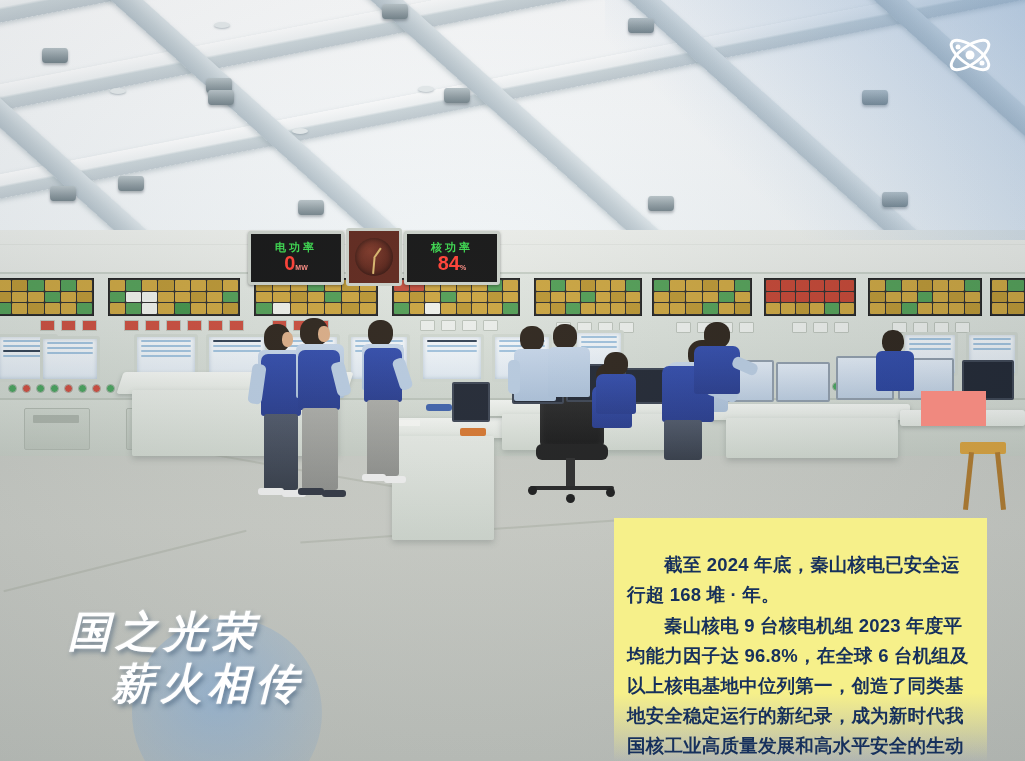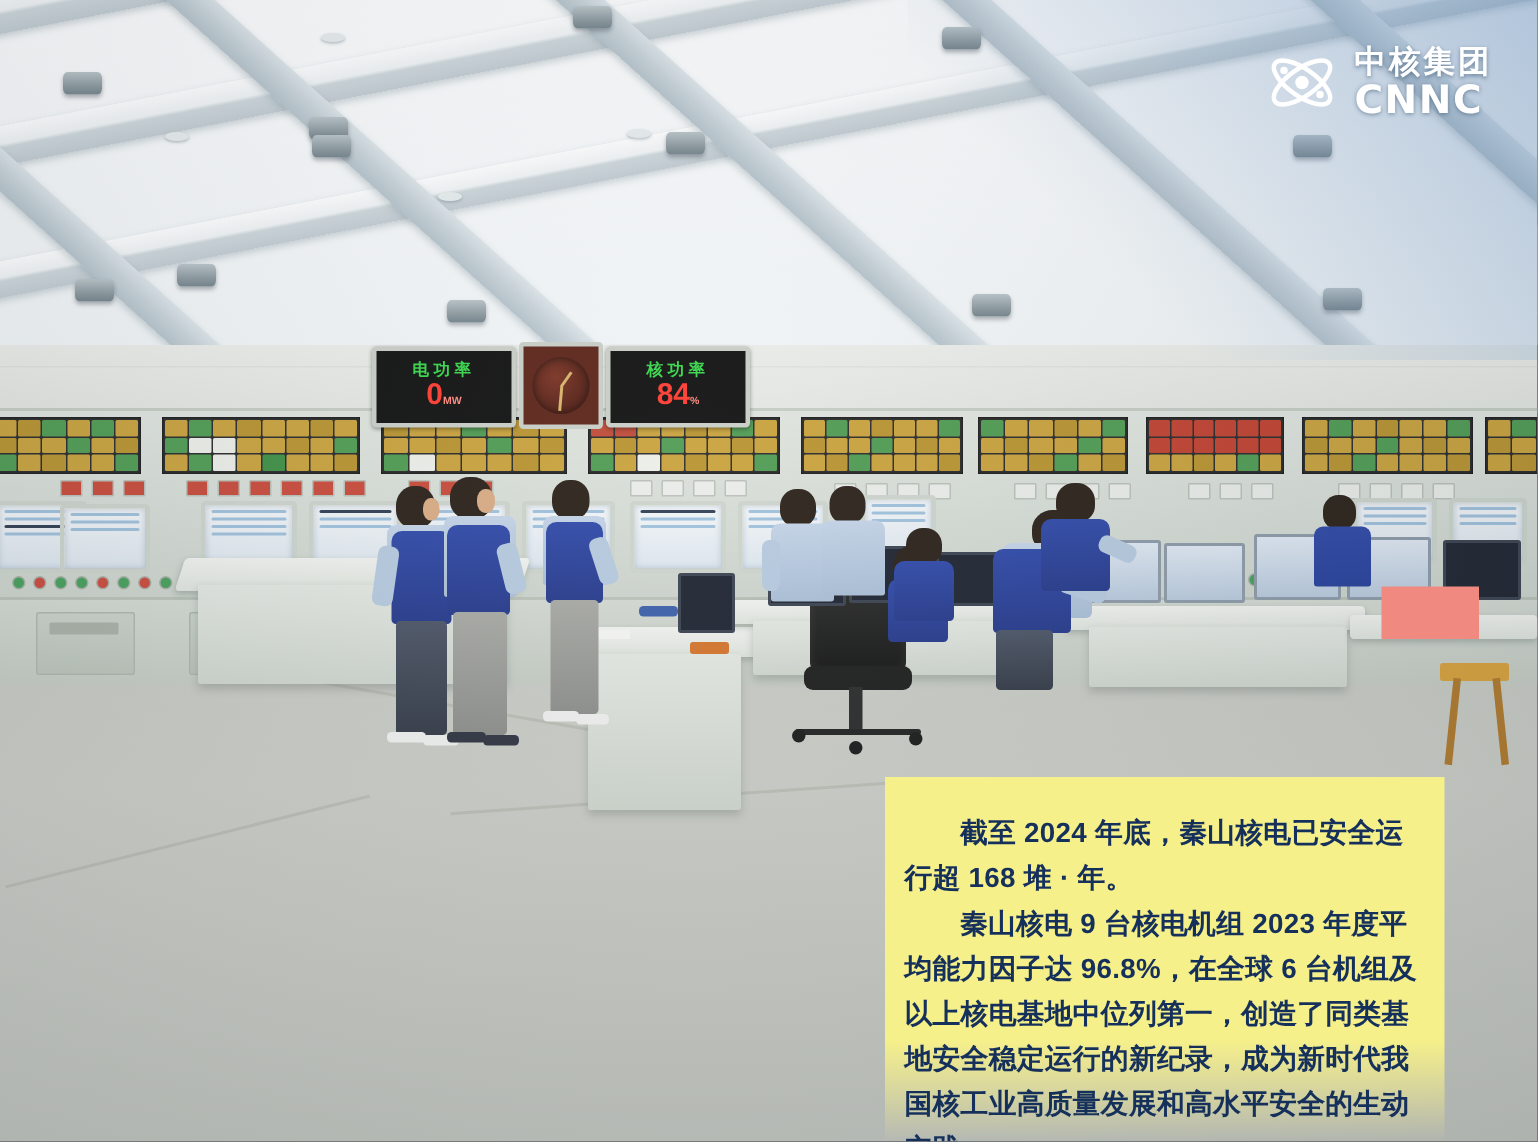--- a/index.html
+++ b/index.html
@@ -238,23 +238,23 @@
     background:#a4d6a7;
     display:flex;flex-direction:column;align-items:center;justify-content:center;
     gap:2px;
   }
   .greenbanner .bl{
     color:#16305c;font-weight:bold;font-style:italic;
     font-size:28px;letter-spacing:1px;white-space:nowrap;line-height:1.2;
   }
 
   .yellowbox{
-    position:absolute;left:590px;top:518px;width:373px;height:243px;
+    position:absolute;left:614px;top:518px;width:373px;height:243px;
     background:linear-gradient(180deg,#f6f08a 0%,#f6f08a 72%,rgba(246,240,138,.45) 88%,rgba(246,240,138,0) 100%);
-    padding:22px 13px 0 13px;
+    padding:32px 13px 0 13px;
     box-sizing:border-box;
   }
   .yellowbox p{
     margin:0 0 1px 0;
     color:#16305c;font-weight:bold;font-size:18.5px;line-height:1.62;
     text-indent:2em;letter-spacing:.2px;
   }
 </style>
 </head>
 <body>
@@ -789,26 +789,27 @@
   <div class="logo">
     <svg class="atom" viewBox="0 0 100 100">
       <g fill="none" stroke="#ffffff" stroke-width="6">
         <ellipse cx="50" cy="50" rx="44" ry="18" transform="rotate(35 50 50)"></ellipse>
         <ellipse cx="50" cy="50" rx="44" ry="18" transform="rotate(-35 50 50)"></ellipse>
       </g>
       <circle cx="50" cy="50" r="9" fill="#ffffff"></circle>
       <circle cx="26" cy="34" r="5" fill="#ffffff"></circle>
       <circle cx="74" cy="66" r="5" fill="#ffffff"></circle>
     </svg>
-    <div class="txt">
-      <div class="cn">中核集团</div>
-      <div class="en">CNNC</div>
-    </div>
   </div>
 
+  <div class="calli">
+    <div class="orb"></div>
+    <div class="l1">国之光荣</div>
+    <div class="l2">薪火相传</div>
+  </div>
 
   <div class="pinkblock"></div>
 
 
   <div class="yellowbox">
     <p>截至 2024 年底，秦山核电已安全运行超 168 堆 · 年。</p>
     <p>秦山核电 9 台核电机组 2023 年度平均能力因子达 96.8%，在全球 6 台机组及以上核电基地中位列第一，创造了同类基地安全稳定运行的新纪录，成为新时代我国核工业高质量发展和高水平安全的生动实践。</p>
   </div>
 
 </div>

